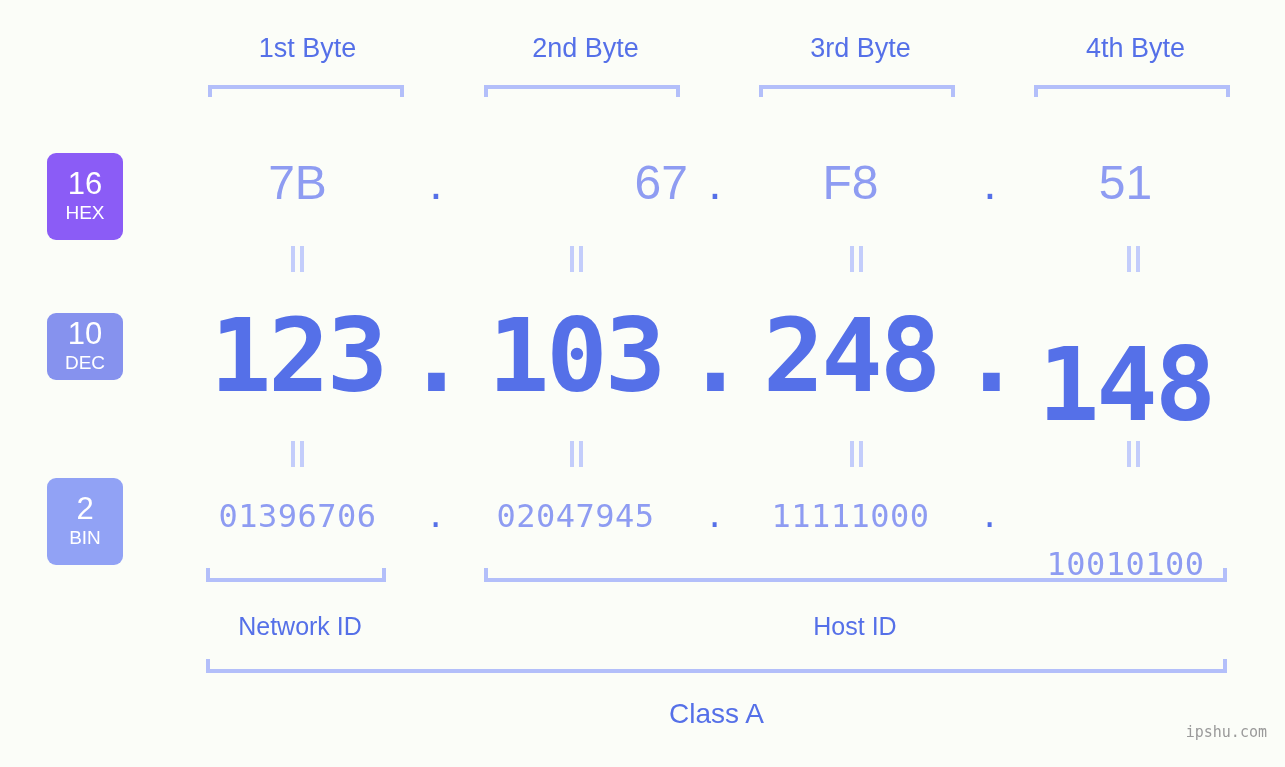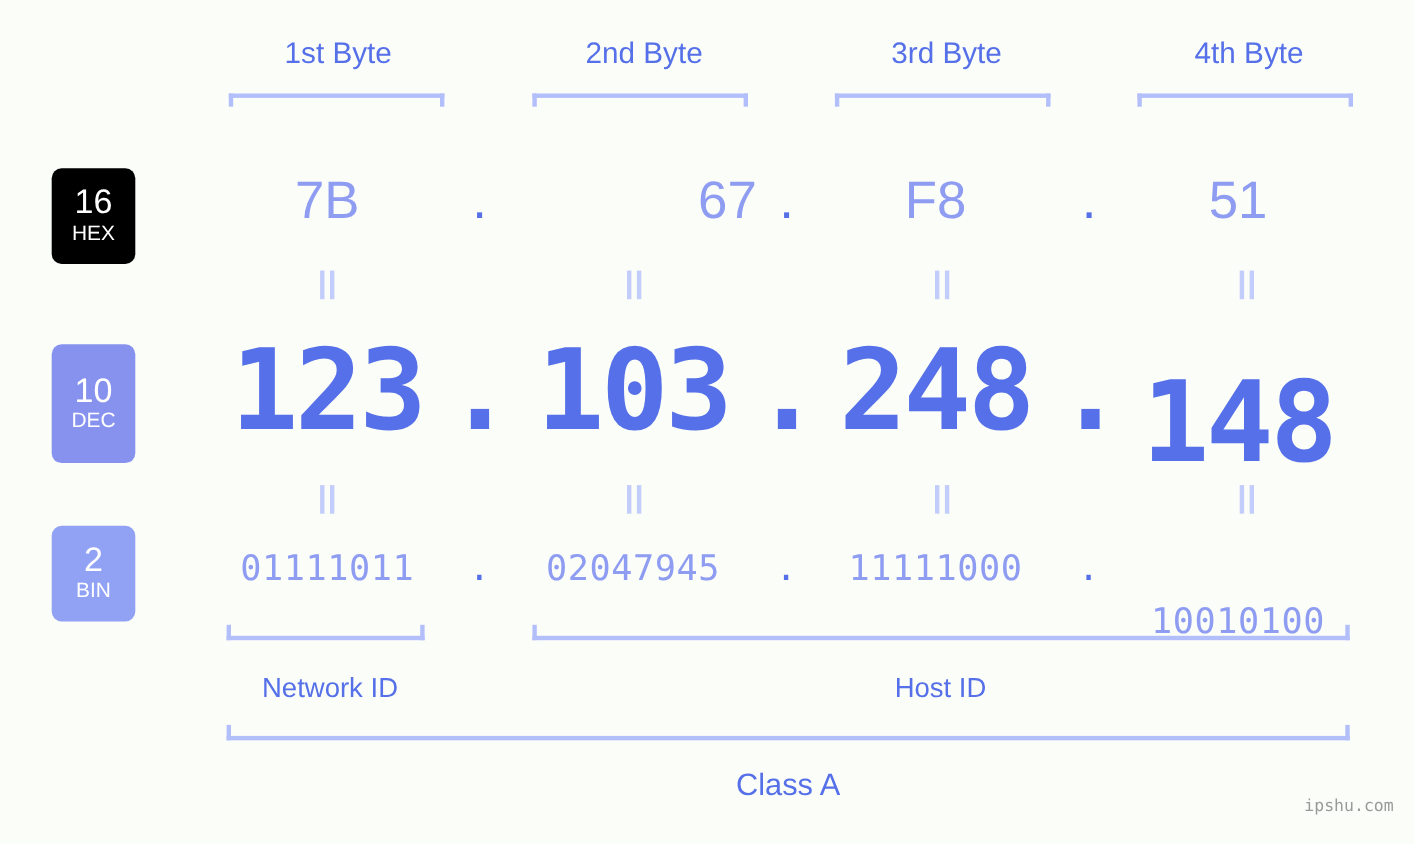--- a/index.html
+++ b/index.html
@@ -70,22 +70,22 @@
     font-size: 31px;
     font-weight: 400;
     line-height: 1.05;
   }
   .badge .b-sub {
     font-size: 19px;
     font-weight: 400;
     line-height: 1.25;
   }
 
-  #badge-hex { top: 153px; height: 87px; background: #000000; }
-  #badge-dec { top: 313px; height: 108px; background: #8692ee; }
+  #badge-hex { top: 153px; height: 87px; background: #8b5cf6; }
+  #badge-dec { top: 313px; height: 67px; background: #8692ee; }
   #badge-bin { top: 478px; height: 87px; background: #91a2f5; }
 
   
   .cell {
     position: absolute;
     text-align: center;
     white-space: nowrap;
   }
 
   .hex-row .cell {
@@ -254,21 +254,21 @@
       <i></i>
       <i></i>
     </div>
 
   <div class="badge" id="badge-bin">
     <span class="b-num">2</span>
     <span class="b-sub">BIN</span>
   </div>
 
   <div class="bin-row">
-    <div class="cell" style="left:185px; width:225px;">01111011</div>
+    <div class="cell" style="left:185px; width:225px;">01396706</div>
     <div class="cell dot" style="left:410px; width:52px;">.</div>
     <div class="cell" style="left:463px; width:225px;">02047945</div>
     <div class="cell dot" style="left:689px; width:52px;">.</div>
     <div class="cell" style="left:738px; width:225px;">11111000</div>
     <div class="cell dot" style="left:964px; width:52px;">.</div>
     <div class="cell" style="left:1013px; width:225px;margin-top:48px;">10010100</div>
   </div>
 
   <div class="bracket-up" style="left:206px; top:568px; width:180px;"></div>
   <div class="bracket-up" style="left:484px; top:568px; width:743px;"></div>

